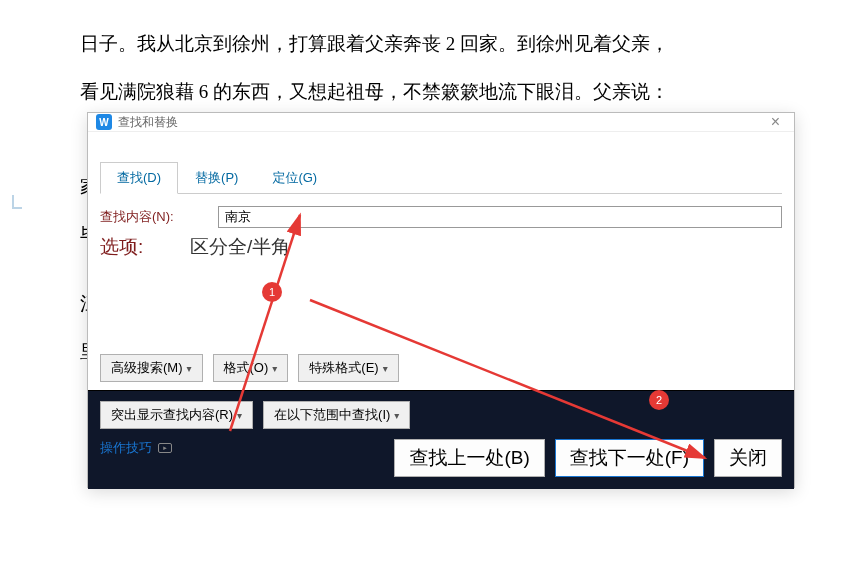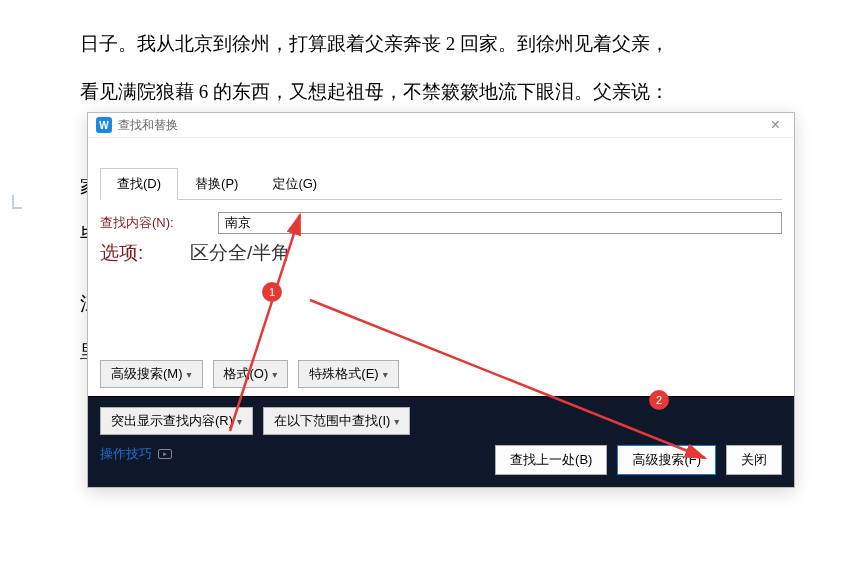--- a/index.html
+++ b/index.html
@@ -70,21 +70,21 @@
     flex-direction: column;
   }
   .tabs {
     display: flex;
     gap: 0;
     border-bottom: 1px solid #ccc;
   }
   .tab {
     padding: 6px 16px;
     font-size: 13px;
-    color: #000000;
+    color: #0369a1;
     cursor: pointer;
     border: 1px solid transparent;
     border-bottom: none;
     position: relative;
     top: 1px;
     margin-top: 21px;
   }
   .tab.active {
     border-color: #ccc;
     background: #fff;
@@ -156,21 +156,21 @@
     color: #888;
   }
   .action-buttons {
     margin-left: auto;
     display: flex;
     gap: 10px;
   }
   .action-btn {
     background: #fdfdfd;
     border: 1px solid #b0b0b0;
-    font-size: 13px;
+    font-size: 19px;
     padding: 5px 14px;
     cursor: pointer;
   }
   .action-btn.primary {
     border: 1px solid #1976d2;
   }
   .middle-btns {
     display: flex;
     gap: 10px;
     margin-top: 94px;
@@ -267,21 +267,21 @@
           <span class="caret">▾</span>
       </button>
     </div>
     <div class="bottom-row2">
       <span class="tips-link">
         <span>操作技巧</span>
         <span class="play-icon">▸</span>
       </span>
       <div class="action-buttons">
         <button class="action-btn">查找上一处(B)</button>
-        <button class="action-btn primary">高级搜索(F)</button>
+        <button class="action-btn primary">查找下一处(F)</button>
         <button class="action-btn">关闭</button>
       </div>
     </div>
   </div>
 </div>
 
 <svg class="arrow-svg" width="842" height="562">
   <defs>
     <marker id="ah" markerWidth="10" markerHeight="10" refX="8" refY="3" orient="auto">
       <path d="M0,0 L9,3 L0,6 Z" fill="#e53935"></path>

